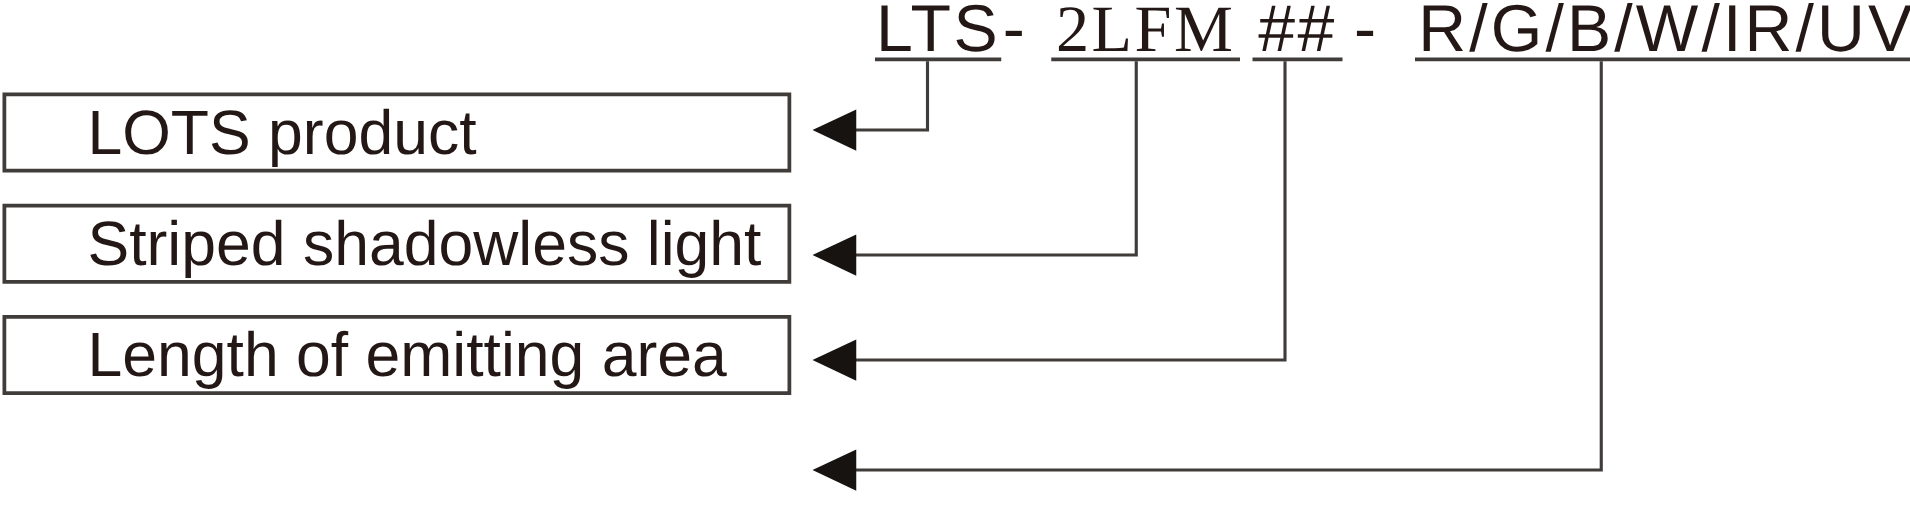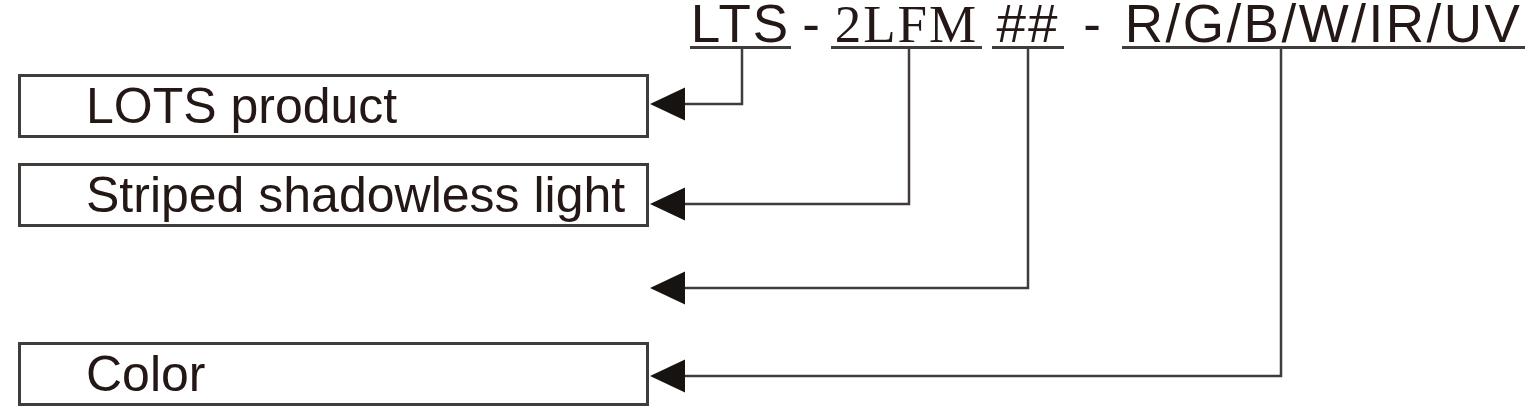--- a/index.html
+++ b/index.html
@@ -27,31 +27,32 @@
     line-height:44px;
     font-size:53px;
     letter-spacing:2px;
     text-align:center;
     color:var(--ink);
     white-space:nowrap;
   }
   .seg.underlined{
     border-bottom:3px solid var(--line);
     height:47px;
+    margin-left:10px;
   }
   .seg-lts   {left:690px;  width:101px;}
   .seg-dash1 {left:798px;  width:28px;}
   .seg-2lfm  {left:831px;  width:151px;font-family:Liberation Serif, serif;}
   .seg-len   {left:992px;  width:72px;}
   .seg-dash2 {left:1079px; width:28px;}
   .seg-color {left:1122px; width:403px; letter-spacing:2.5px;text-align:center;}
   
   .label-box{
     position:absolute;
-    left:18px;
+    left:2px;
     width:631px;
     height:64px;
     border:3px solid var(--line);
     background:var(--bg);
     display:flex;
     align-items:center;
     padding-left:65px;
     font-size:50px;
     white-space:nowrap;
   }
@@ -81,22 +82,22 @@
     <span class="seg seg-dash2">-</span>
     <span class="seg underlined seg-color">R/G/B/W/IR/UV</span>
   </div>
 
   <div class="label-box row-0">
     <span>LOTS product</span>
   </div>
   <div class="label-box row-1">
     <span>Striped shadowless light</span>
   </div>
-  <div class="label-box row-3">
-    <span>Color</span>
+  <div class="label-box row-2">
+    <span>Length of emitting area</span>
   </div>
 
   <svg class="connectors" viewBox="0 0 1528 413" xmlns="http://www.w3.org/2000/svg">
 
     <polyline points="742,49 742,104 683,104" fill="none" stroke="#403c3a" stroke-width="2.5"></polyline>
     <polygon points="650,104 685,87.5 685,120.5" fill="#171310"></polygon>
 
     <polyline points="909,49 909,204 683,204" fill="none" stroke="#403c3a" stroke-width="2.5"></polyline>
     <polygon points="650,204 685,187.5 685,220.5" fill="#171310"></polygon>
 

